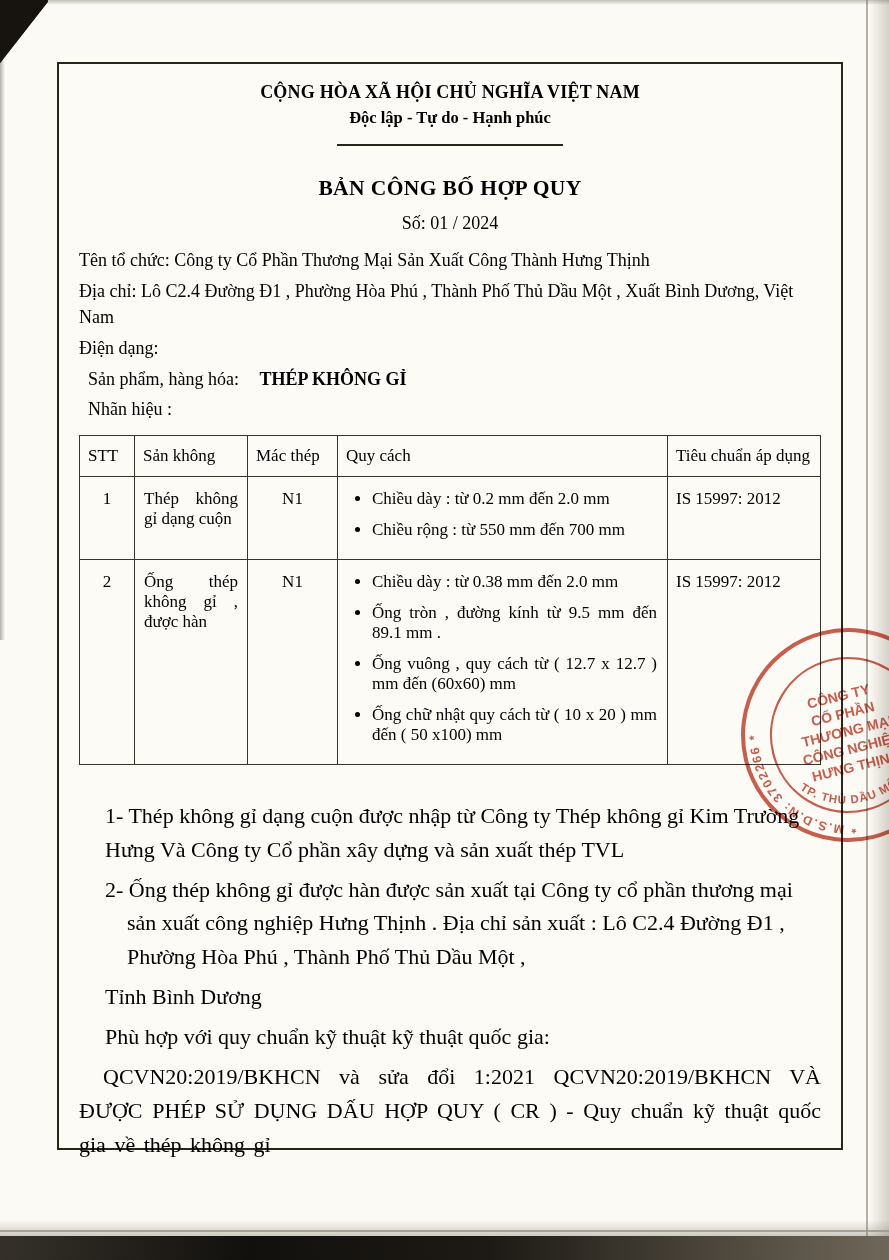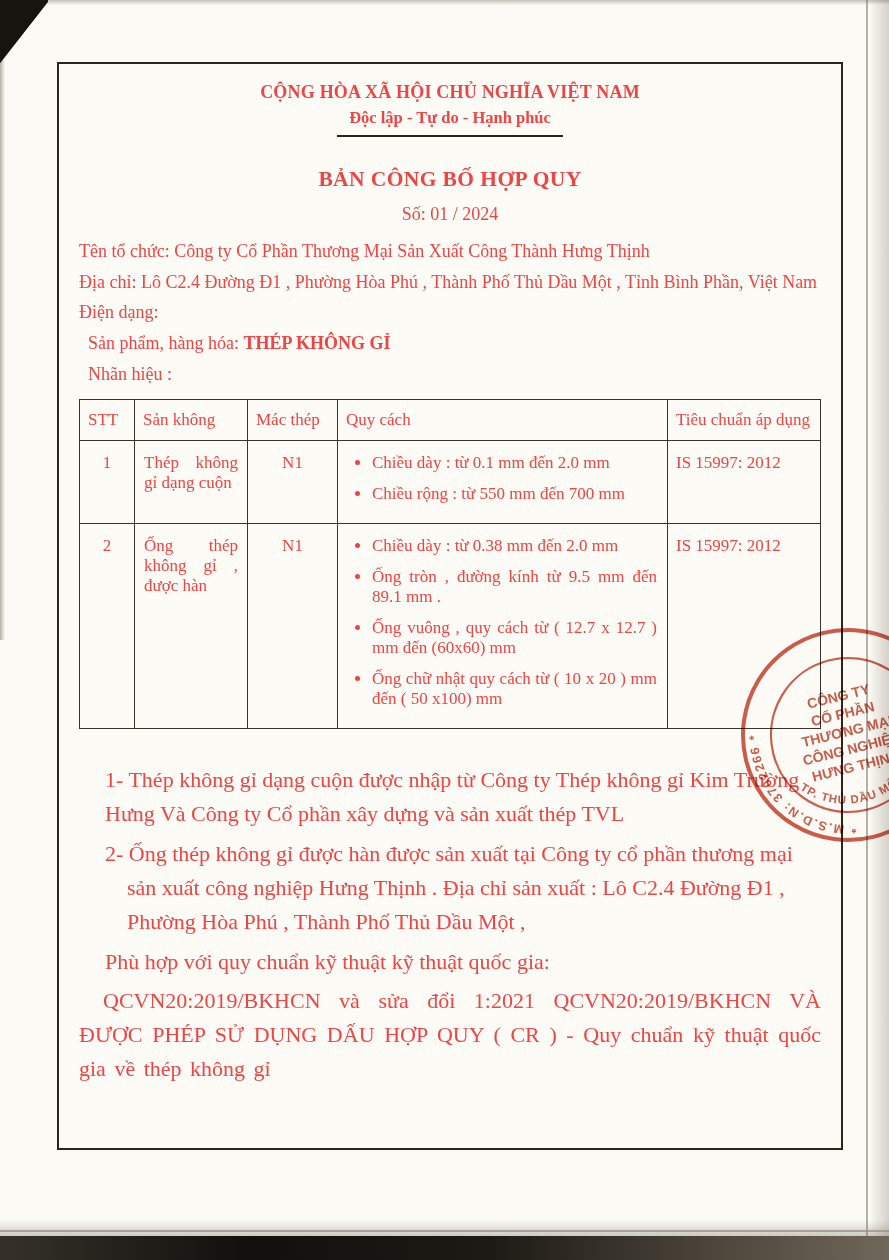--- a/index.html
+++ b/index.html
@@ -1,20 +1,20 @@
 <!DOCTYPE html>
 <html><head>
 <meta charset="utf-8">
 <style>
   html, body { margin:0; padding:0; }
   #page {
     position:relative; width:889px; height:1260px; overflow:hidden;
     background:#fbfaf4;
     font-family:"Liberation Serif", serif;
-    color:#ef4444;
+    color:#000000;
   }
   
   .top-shade { position:absolute; left:0; top:0; width:889px; height:5px;
     background:linear-gradient(180deg, rgba(110,104,92,.4), rgba(110,104,92,0)); z-index:6; }
   .left-shade { position:absolute; left:0; top:0; width:5px; height:640px;
     background:linear-gradient(90deg, rgba(90,84,74,.45), rgba(90,84,74,0)); z-index:6; }
   .right-shade { position:absolute; right:0; top:0; width:20px; height:1260px;
     background:linear-gradient(270deg, rgba(150,142,128,.38), rgba(150,142,128,0)); z-index:2; }
   .fold-line { position:absolute; left:866px; top:0; width:2px; height:1238px;
     background:#8f887c; opacity:.65; z-index:3; }
@@ -29,28 +29,28 @@
 
   
   .frame {
     position:absolute; left:57px; top:62px; width:786px; height:1088px;
     border:2px solid #2a2519; box-sizing:border-box;
     padding:10px 20px 0 20px; z-index:1; background:rgba(253,252,247,.6);
   }
   .nat-header { text-align:center; font-weight:bold; font-size:18px; margin-top:8px; letter-spacing:.2px; }
   .motto-wrap { text-align:center; margin-top:5px; }
   .motto { display:inline-block; font-weight:bold; font-size:16.5px;
-    border-bottom:2px solid #2a2519; padding:0 12px 7px 12px; }
+    border-bottom:2px solid #2a2519; padding:0 12px 16px 12px; }
   .doc-title { text-align:center; font-weight:bold; font-size:21.5px; margin-top:30px; letter-spacing:.4px; }
   .doc-number { text-align:center; font-size:18px; margin-top:12px; }
 
   .info { margin-top:13px; font-size:18px; line-height:1.48; }
   .info p { margin:4px 0; }
   .indent1 { padding-left:9px; }
-  .bold { font-weight:bold; }
+  .bold { font-weight:bold;margin-left:16px; }
 
   table.spec { border-collapse:collapse; width:100%; margin-top:12px; font-size:17px; table-layout:fixed; }
   table.spec th, table.spec td { border:1.5px solid #39342a; font-weight:normal; box-sizing:border-box; }
   table.spec th { padding:10px 8px; text-align:left; }
   th.c-stt { text-align:center; }
   td.c-stt { text-align:center; vertical-align:top; padding-top:12px; }
   td.c-prod { vertical-align:top; padding:12px 9px; text-align:justify;margin-left:45px; }
   td.c-mark { vertical-align:top; padding-top:12px; text-align:center; }
   td.c-spec { vertical-align:top; padding:12px 10px 8px 4px; }
   td.c-std  { vertical-align:top; padding:12px 8px; }
@@ -77,21 +77,21 @@
     <div class="nat-header">CỘNG HÒA XÃ HỘI CHỦ NGHĨA VIỆT NAM</div>
     <div class="motto-wrap">
       <span class="motto">Độc lập - Tự do - Hạnh phúc</span>
     </div>
 
     <div class="doc-title">BẢN CÔNG BỐ HỢP QUY</div>
     <div class="doc-number">Số: 01 / 2024</div>
 
     <div class="info">
       <p>Tên tổ chức: Công ty Cổ Phần Thương Mại Sản Xuất Công Thành Hưng Thịnh</p>
-      <p>Địa chỉ: Lô C2.4 Đường Đ1 , Phường Hòa Phú , Thành Phố Thủ Dầu Một , Tỉnh Bình Phần, Việt Nam</p>
+      <p>Địa chỉ: Lô C2.4 Đường Đ1 , Phường Hòa Phú , Thành Phố Thủ Dầu Một , Xuất Bình Dương, Việt Nam</p>
       <p>Điện dạng:</p>
       <p class="indent1"><span>Sản phẩm, hàng hóa: </span><span class="bold">THÉP KHÔNG GỈ</span></p>
       <p class="indent1">Nhãn hiệu :</p>
     </div>
 
     <table class="spec">
       <colgroup>
         <col style="width:55px">
           <col style="width:113px">
           <col style="width:90px">
@@ -107,21 +107,21 @@
           <th>Tiêu chuẩn áp dụng</th>
         </tr>
       </thead>
       <tbody>
         <tr>
           <td class="c-stt">1</td>
           <td class="c-prod">Thép không gỉ dạng cuộn</td>
           <td class="c-mark">N1</td>
           <td class="c-spec">
             <ul>
-              <li>Chiều dày : từ 0.1 mm đến 2.0 mm</li>
+              <li>Chiều dày : từ 0.2 mm đến 2.0 mm</li>
               <li>Chiều rộng : từ 550 mm đến 700 mm</li>
             </ul>
           </td>
           <td class="c-std">IS 15997: 2012</td>
         </tr>
         <tr>
           <td class="c-stt">2</td>
           <td class="c-prod">Ống thép không gỉ , được hàn</td>
           <td class="c-mark">N1</td>
           <td class="c-spec">
@@ -133,20 +133,21 @@
             </ul>
           </td>
           <td class="c-std">IS 15997: 2012</td>
         </tr>
       </tbody>
     </table>
 
     <div class="notes">
       <p class="note-num">1-  Thép không gỉ dạng cuộn được nhập từ Công ty Thép không gỉ Kim Trường Hưng Và Công ty Cổ phần xây dựng và sản xuất thép TVL</p>
       <p class="note-hang">2-  Ống thép không gỉ được hàn được sản xuất tại Công ty cổ phần thương mại sản xuất công nghiệp Hưng Thịnh . Địa chỉ sản xuất : Lô C2.4 Đường Đ1 , Phường Hòa Phú , Thành Phố Thủ Dầu Một ,</p>
+      <p class="note-plain">Tỉnh Bình Dương</p>
       <p class="note-plain">Phù hợp với quy chuẩn kỹ thuật kỹ thuật quốc gia:</p>
       <p class="std-par">QCVN20:2019/BKHCN và sửa đổi 1:2021 QCVN20:2019/BKHCN VÀ ĐƯỢC PHÉP SỬ DỤNG DẤU HỢP QUY ( CR ) -  Quy chuẩn kỹ thuật quốc gia về thép không gỉ</p>
     </div>
 
   </div>
 
   <div class="stamp">
     <svg width="230" height="230" viewBox="0 0 230 230">
       <g transform="rotate(-14 115 115)">
         <circle cx="115" cy="115" r="105" fill="none" stroke="#c4402e" stroke-width="4"></circle>

